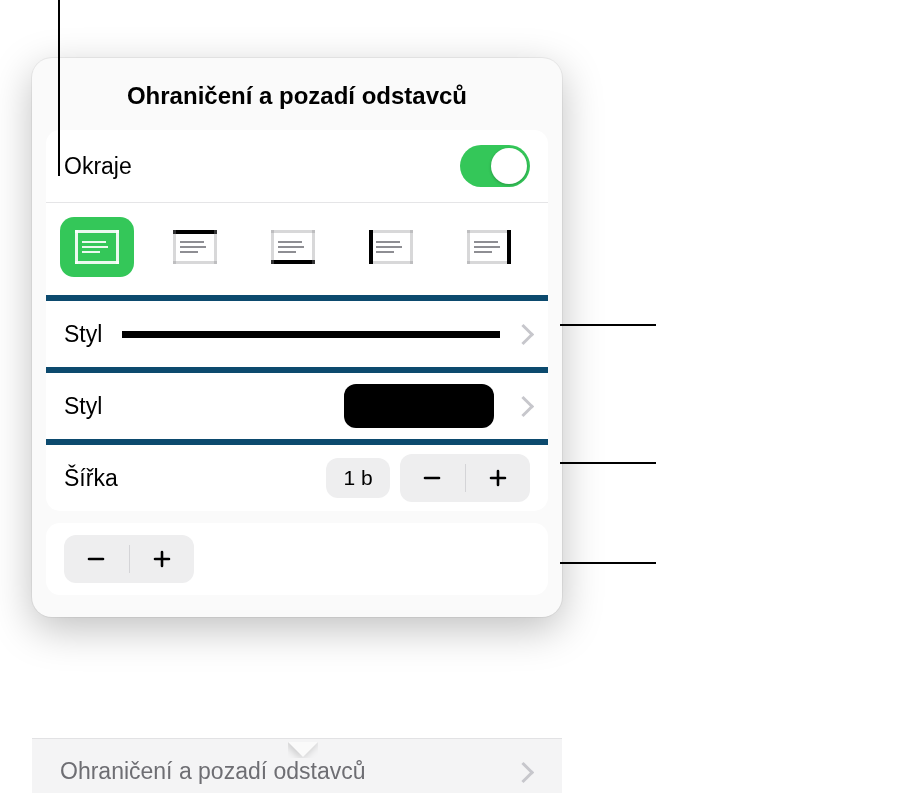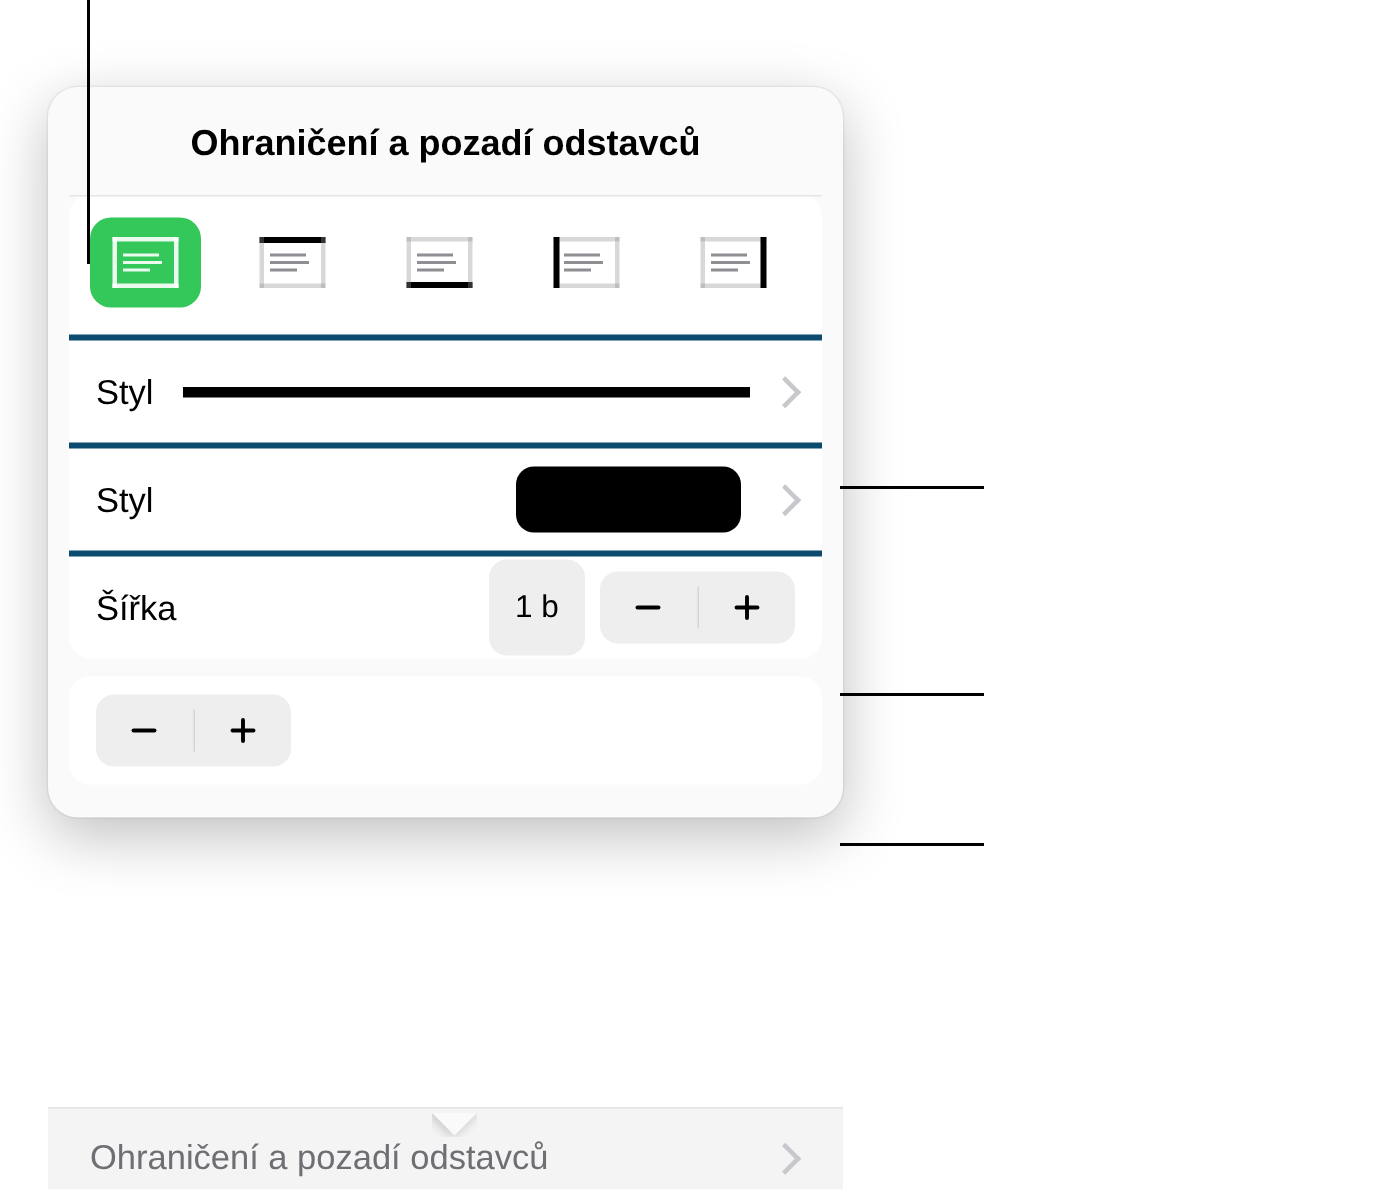--- a/index.html
+++ b/index.html
@@ -39,21 +39,21 @@
     margin: 0 14px 12px 14px;
     border-radius: 14px;
     overflow: visible;
   }
   .row {
     display: flex;
     align-items: center;
     justify-content: space-between;
     padding: 0 18px;
     min-height: 72px;
-    border-top: 4px solid #0c4a6e;
+    border-top: 6px solid #0c4a6e;
     position: relative;
   }
   .row:first-child { border-top: none; }
   .row-label {
     font-size: 23px;
     color: #000;
   }
   
   .toggle {
     width: 70px;
@@ -154,21 +154,21 @@
     gap: 12px;
   }
   
   .stepper-group {
     display: flex;
     align-items: center;
     gap: 10px;
   }
   .stepper-val {
     width: 64px;
-    height: 64px;
+    height: 40px;
     border-radius: 12px;
     background: #eeeeef;
     display: flex;
     align-items: center;
     justify-content: center;
     font-size: 21px;
     color: #000;
   }
   .stepper {
     width: 130px;
@@ -273,20 +273,26 @@
   <div class="under-row">
     <span>Ohraničení a pozadí odstavců</span>
     <span class="chevron"></span>
   </div>
 
   <div class="popover">
 
     <div class="popover-title">Ohraničení a pozadí odstavců</div>
 
     <div class="card">
+      <div class="row">
+        <span class="row-label">Okraje</span>
+        <div class="toggle">
+          <div class="toggle-knob"></div>
+        </div>
+      </div>
       <div class="seg-row">
         <div class="seg-btn active idx0">
           <div class="bicon">
               <span class="t"></span>
               <span class="b"></span>
               <span class="l"></span>
               <span class="r"></span>
               <span class="ln1"></span>
               <span class="ln2"></span>
               <span class="ln3"></span>

